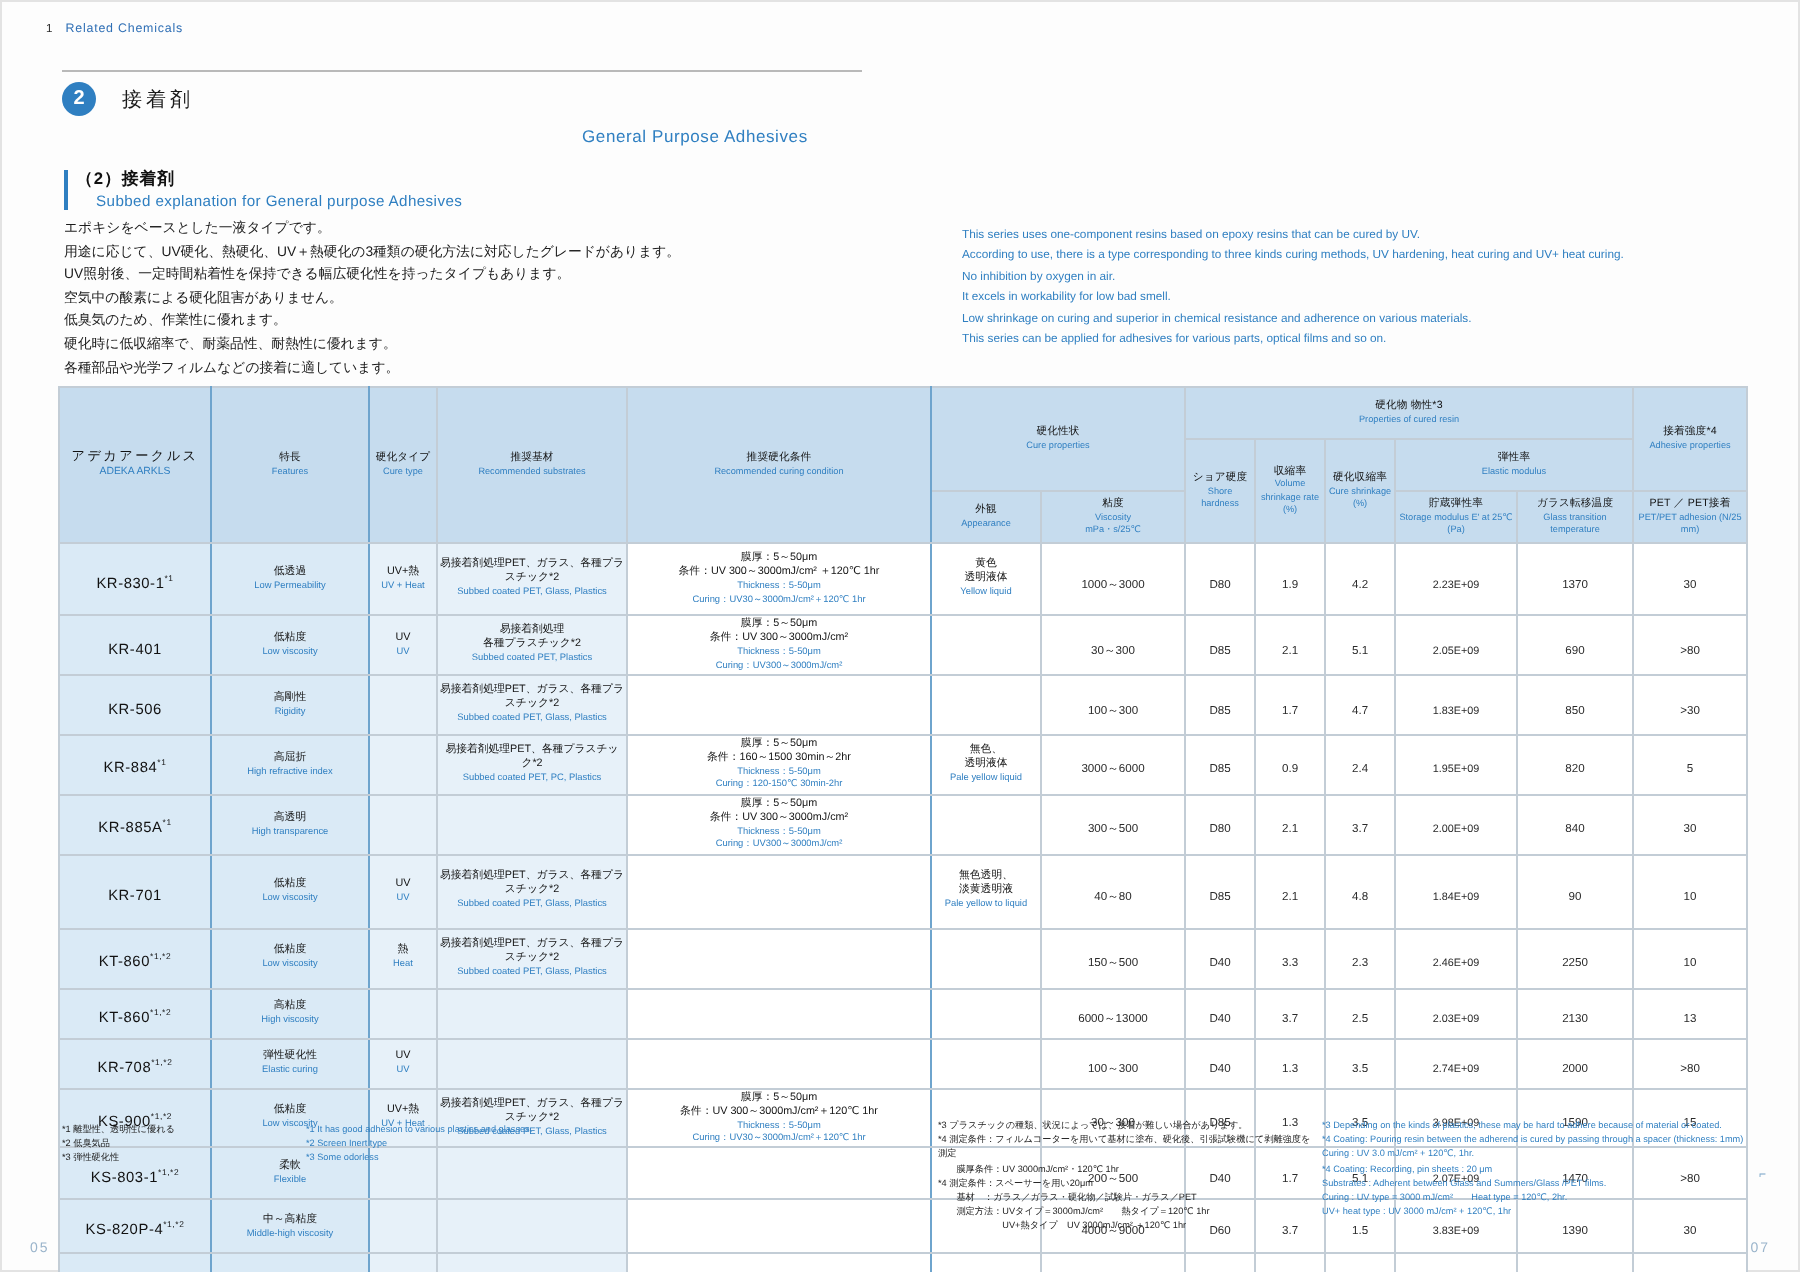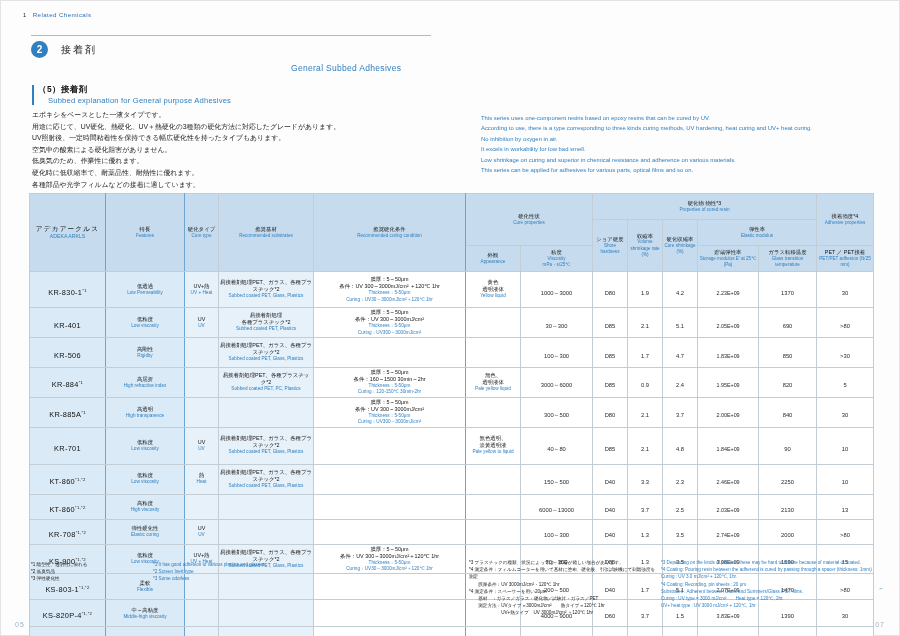--- a/index.html
+++ b/index.html
@@ -147,24 +147,24 @@
     <span class="num">1</span>
     <span>Related Chemicals</span>
   </div>
 
   <div class="sec-rule"></div>
 
   <div class="sec-head">
     <div class="sec-badge">2</div>
     <div class="sec-title-ja">接着剤</div>
   </div>
-  <div class="sec-title-en">General Subbed Adhesives</div>
+  <div class="sec-title-en">General Purpose Adhesives</div>
 
   <div class="sub-bar"></div>
-  <div class="sub-ja">（5）接着剤</div>
+  <div class="sub-ja">（2）接着剤</div>
   <div class="sub-en">Subbed explanation for General purpose Adhesives</div>
 
   <div class="intro-ja" id="intro-ja">
       <div>エポキシをベースとした一液タイプです。</div>
       <div>用途に応じて、UV硬化、熱硬化、UV＋熱硬化の3種類の硬化方法に対応したグレードがあります。</div>
       <div>UV照射後、一定時間粘着性を保持できる幅広硬化性を持ったタイプもあります。</div>
       <div>空気中の酸素による硬化阻害がありません。</div>
       <div>低臭気のため、作業性に優れます。</div>
       <div>硬化時に低収縮率で、耐薬品性、耐熱性に優れます。</div>
       <div>各種部品や光学フィルムなどの接着に適しています。</div>

